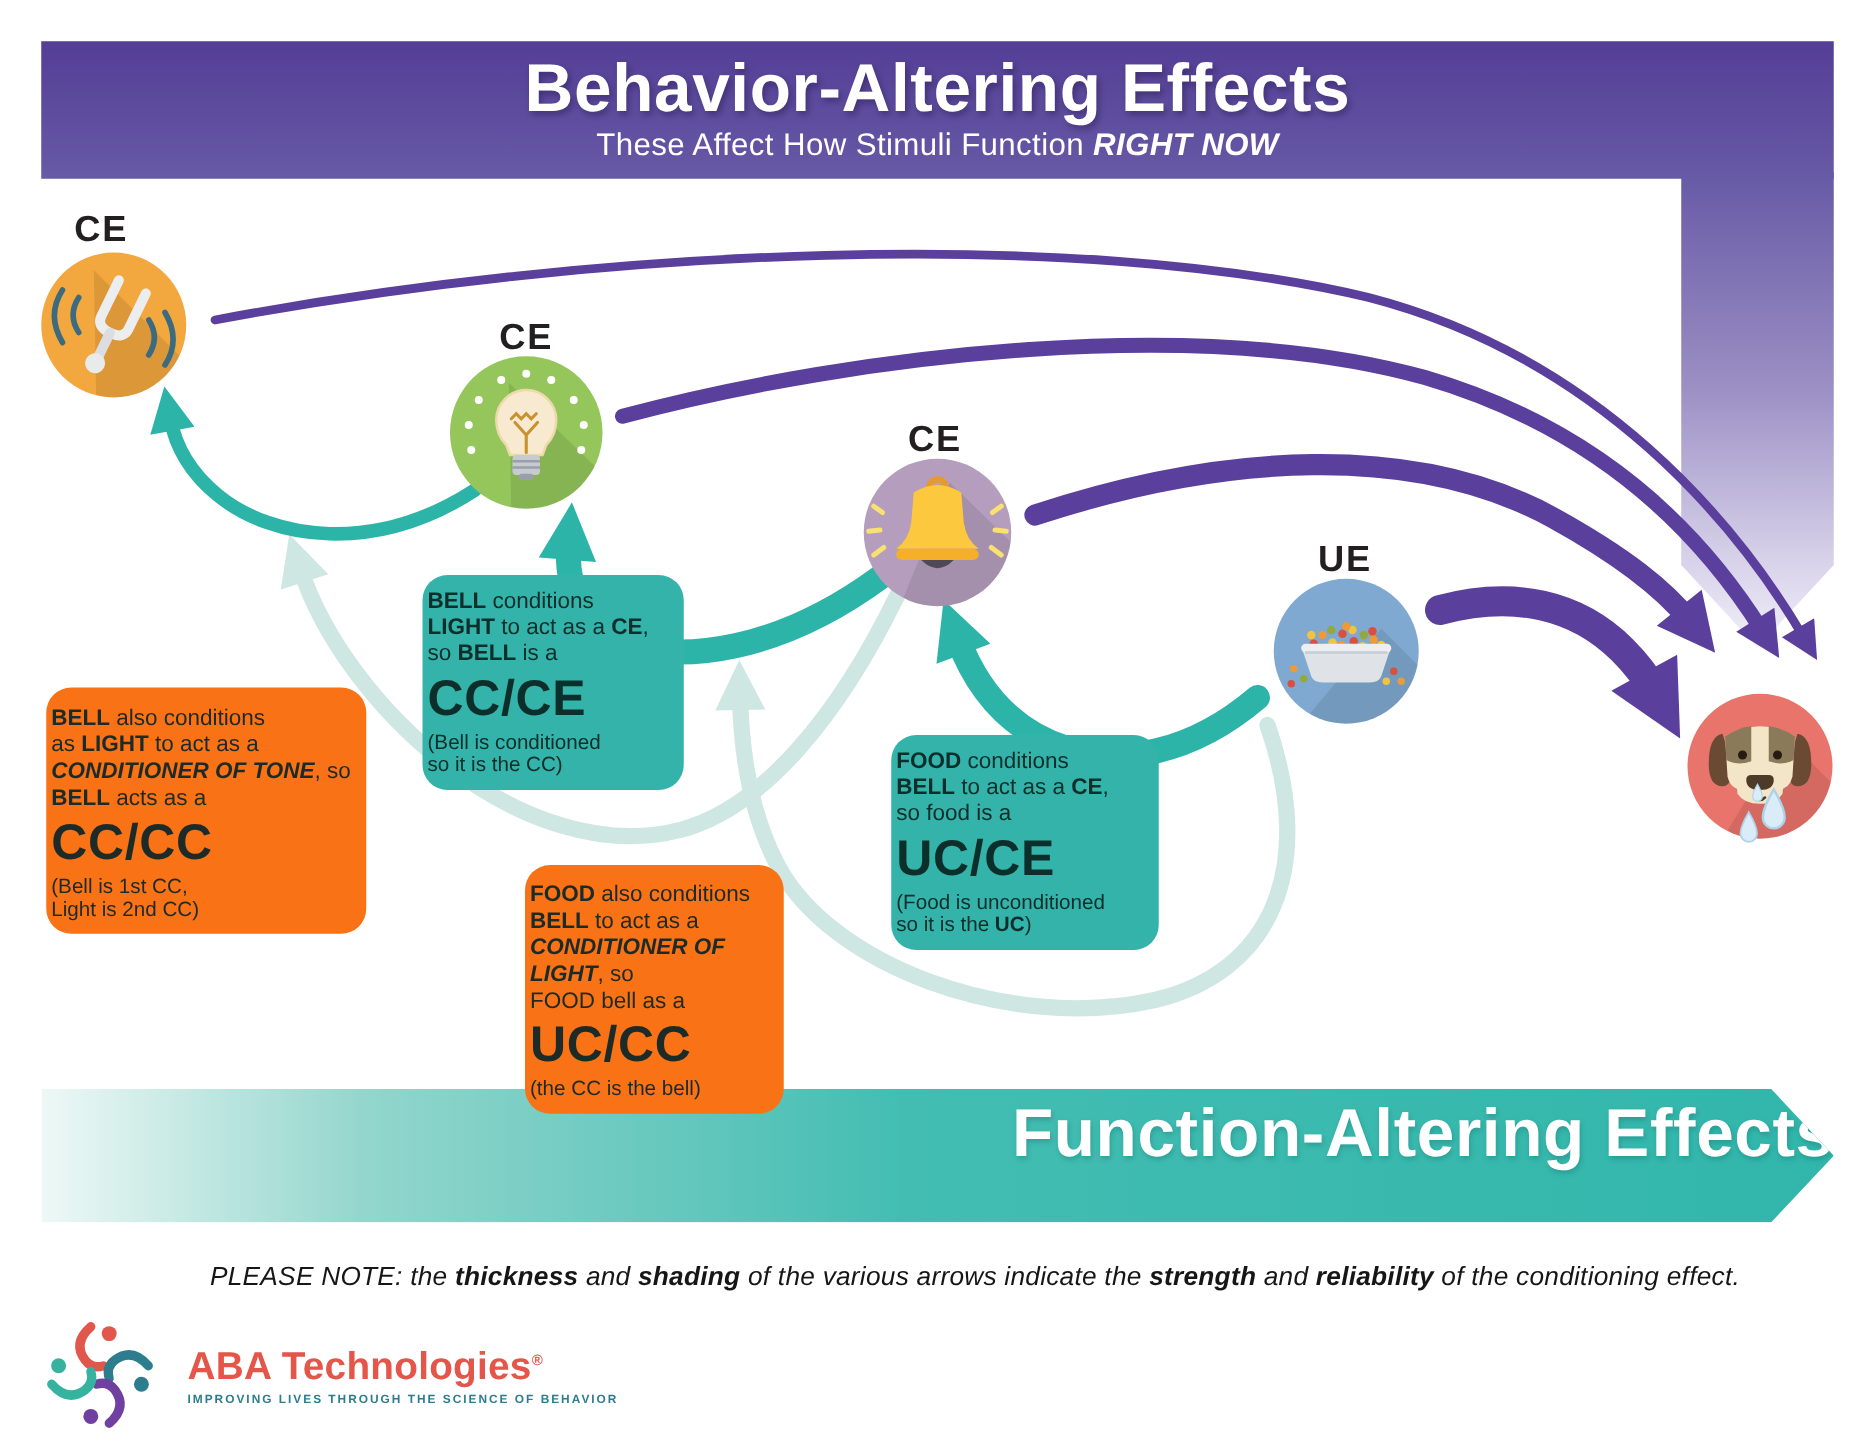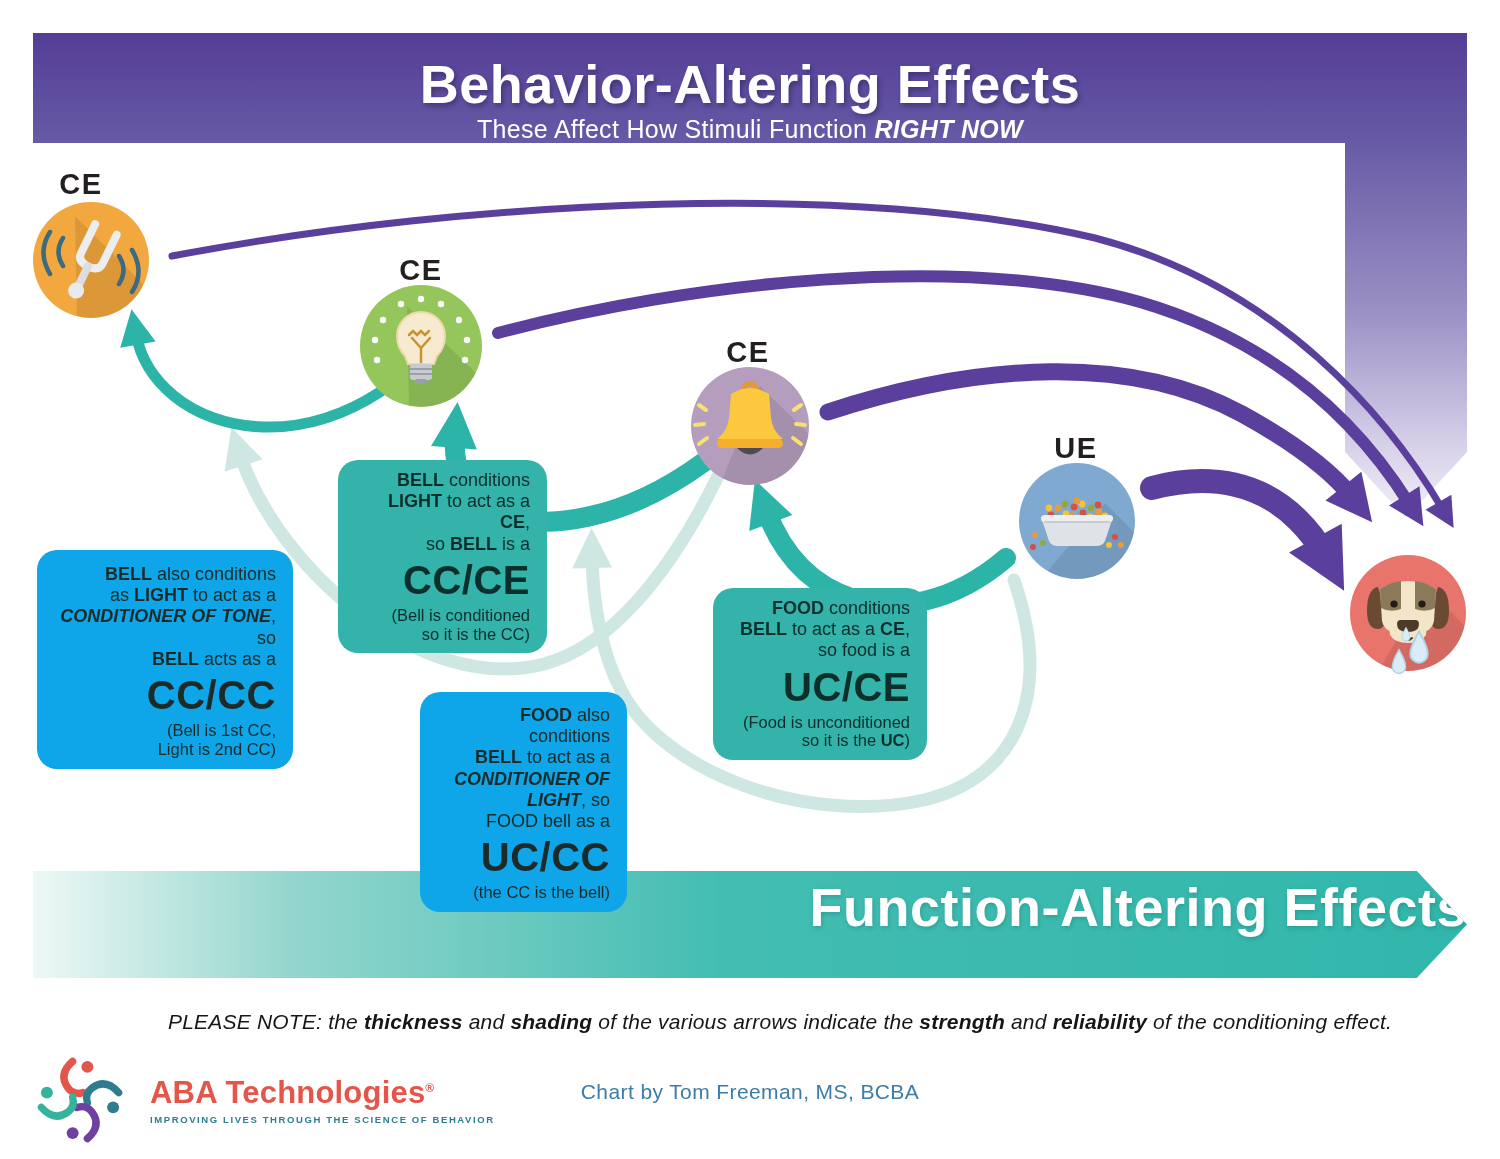--- a/index.html
+++ b/index.html
@@ -5,43 +5,43 @@
   html,body{margin:0;padding:0;background:#ffffff;}
   .page{position:relative;width:1500px;height:1159px;background:#ffffff;overflow:hidden;
         font-family:"Liberation Sans","DejaVu Sans",sans-serif;}
   .b{font-weight:800;}
   .i{font-style:italic;}
 
   
   .banner-top{position:absolute;left:33px;top:33px;width:1434px;height:110px;
       background:linear-gradient(180deg,#543e96 0%,#675aa6 100%);
       text-align:center;color:#fff;z-index:2;}
-  .banner-top .title{font-size:54px;font-weight:800;letter-spacing:.5px;margin-top:23px;
+  .banner-top .title{font-size:54px;font-weight:800;letter-spacing:.5px;margin-top:10px;
       text-shadow:2px 3px 5px rgba(20,10,50,.35);line-height:1.05;}
   .banner-top .subtitle{font-size:25px;margin-top:2px;letter-spacing:.3px;}
 
   .banner-bottom{position:absolute;left:33px;top:871px;width:1434px;height:107px;
       background:linear-gradient(90deg,#eef8f6 0%,#93d6cd 18%,#43bdb2 48%,#31b6ab 100%);
       clip-path:polygon(0 0,96.5% 0,100% 50%,96.5% 100%,0 100%);
       text-align:right;color:#fff;z-index:2;}
   .banner-bottom .title{font-size:54px;font-weight:800;letter-spacing:.5px;margin-top:8px;
       text-shadow:1px 2px 4px rgba(0,80,75,.25);line-height:1.05;}
   .banner-bottom .subtitle{font-size:25px;margin-top:2px;letter-spacing:.3px;}
 
   .svg-layer{position:absolute;left:0;top:0;z-index:1;}
 
   
   .stim-label{position:absolute;width:90px;text-align:center;font-size:29px;font-weight:800;
       color:#231f20;letter-spacing:1.5px;z-index:3;}
 
   
-  .xbox{position:absolute;border-radius:20px;text-align:right;z-index:3;
-      font-size:18px;line-height:1.18;padding:10px 17px;box-sizing:border-box;}
+  .xbox{position:absolute;border-radius:20px;text-align:left;z-index:3;
+      font-size:18px;line-height:1.18;padding:10px 4px;box-sizing:border-box;}
   .box-dark{background:#33b3a9;color:#0d2f2c;}
-  .box-pale{background:#0ea5e9;color:#1c2b28;}
+  .box-pale{background:#f97316;color:#1c2b28;}
   .xbox .big{font-size:40px;font-weight:800;line-height:1.12;letter-spacing:.5px;margin:3px 0;}
   .xbox .note{font-size:16.5px;line-height:1.14;}
 
   .footnote{position:absolute;left:0;top:1010px;width:1500px;text-align:center;z-index:2;
       font-style:italic;font-size:21px;color:#161616;letter-spacing:.2px;padding-left:30px;}
 
   .logo{position:absolute;left:34px;top:1054px;display:flex;align-items:center;z-index:2;}
   .logo-text{margin-left:24px;}
   .logo-title{font-size:31px;font-weight:700;color:#e4564a;letter-spacing:.2px;}
   .logo-title sup{font-size:12px;}
@@ -296,15 +296,14 @@
       <circle cx="36" cy="8" r="6.5" fill="#2d7d8e"></circle>
       <circle cx="-8" cy="36" r="6.5" fill="#7040a0"></circle>
       <circle cx="-36" cy="-8" r="6.5" fill="#36b39f"></circle>
     </svg>
     <div class="logo-text">
       <div class="logo-title"><span>ABA Technologies</span><sup>®</sup></div>
       <div class="logo-tagline">IMPROVING LIVES THROUGH THE SCIENCE OF BEHAVIOR</div>
     </div>
   </div>
 
-  <div class="credit">Chart by Tom Freeman, MS, BCBA</div>
 
 </div>
 
 </body></html>

